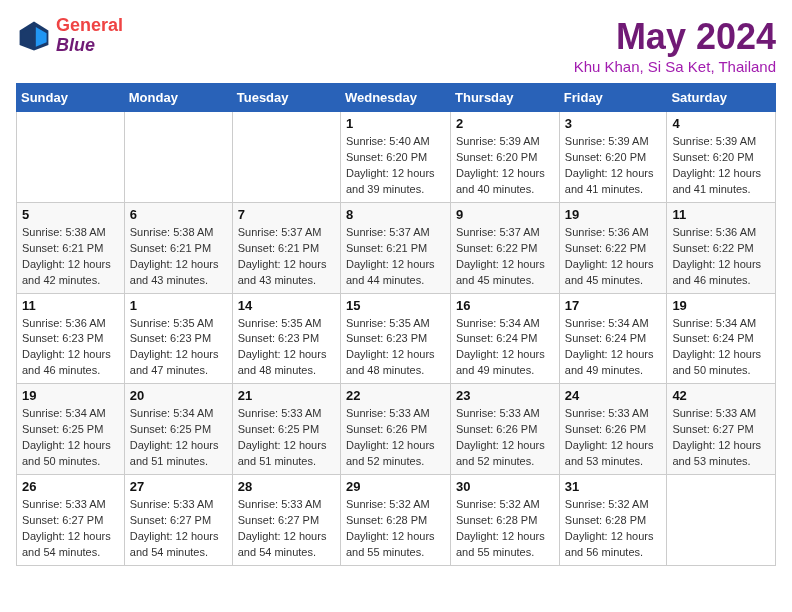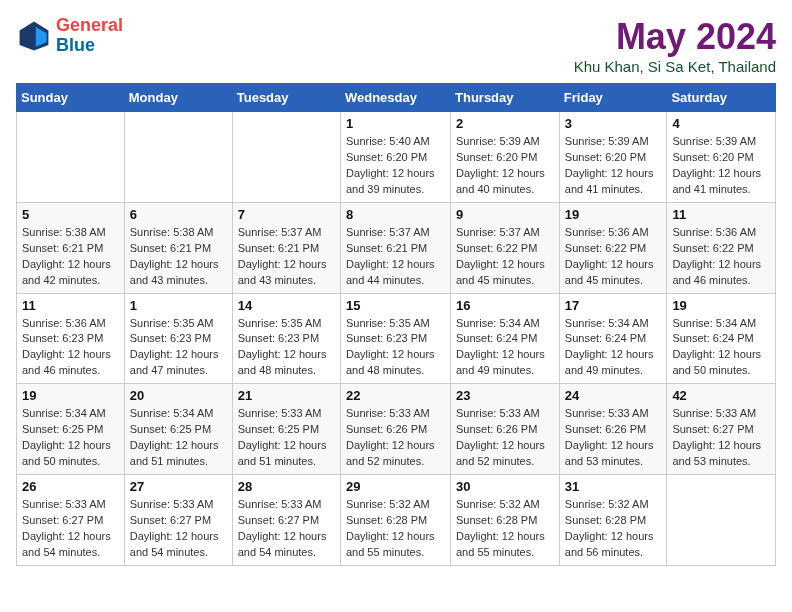--- a/index.html
+++ b/index.html
@@ -21,37 +21,38 @@
       align-items: center;
       gap: 4px;
     }
     .logo-text {
       font-size: 18px;
       font-weight: bold;
       color: #ef4444;
       line-height: 1.1;
     }
     .logo-blue {
-      color: #0369a1;
+      color: #701a75;
+      font-style: italic;
     }
     .logo-icon {
       width: 36px;
       height: 36px;
     }
     .title-section {
       text-align: right;
     }
     .month-year {
       font-size: 36px;
       font-weight: bold;
       color: #701a75;
     }
     .location {
       font-size: 15px;
-      color: #14532d;
+      color: #a21caf;
     }
     .calendar {
       width: 100%;
       border-collapse: collapse;
       font-size: 11px;
       border-radius: 18px;
     }
     .calendar th {
       background-color: #2962b8;
       color: #fff;

